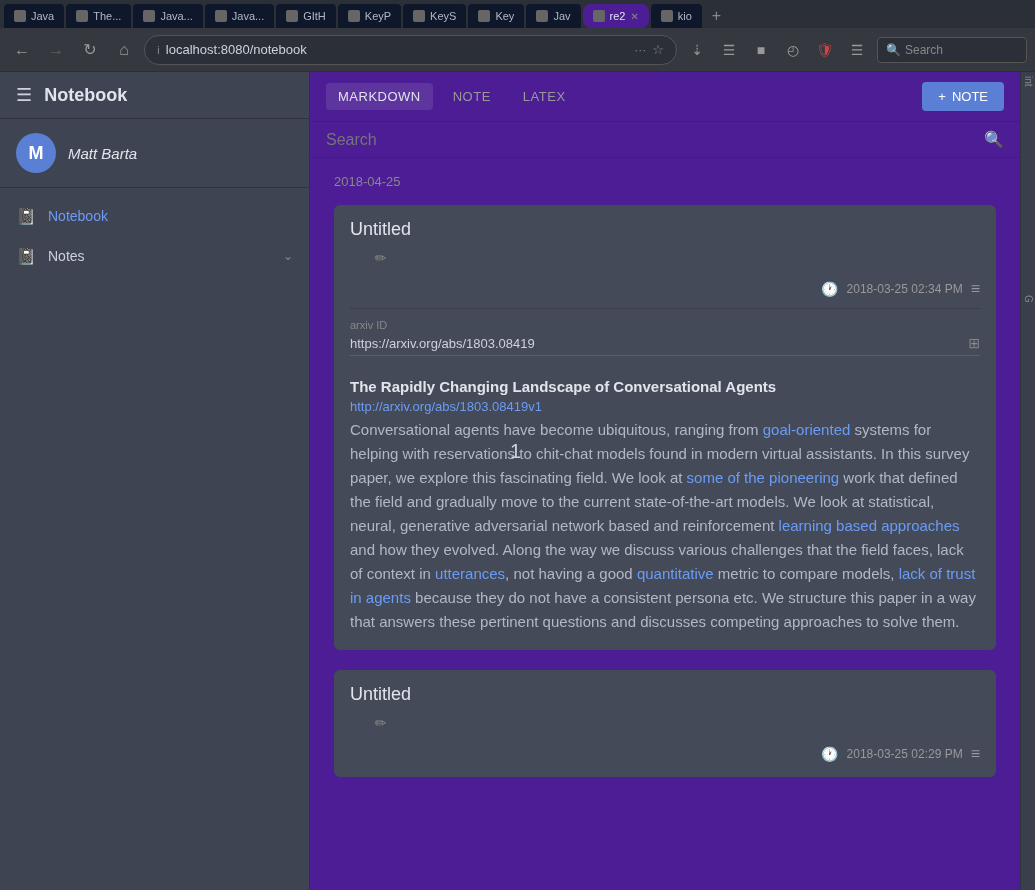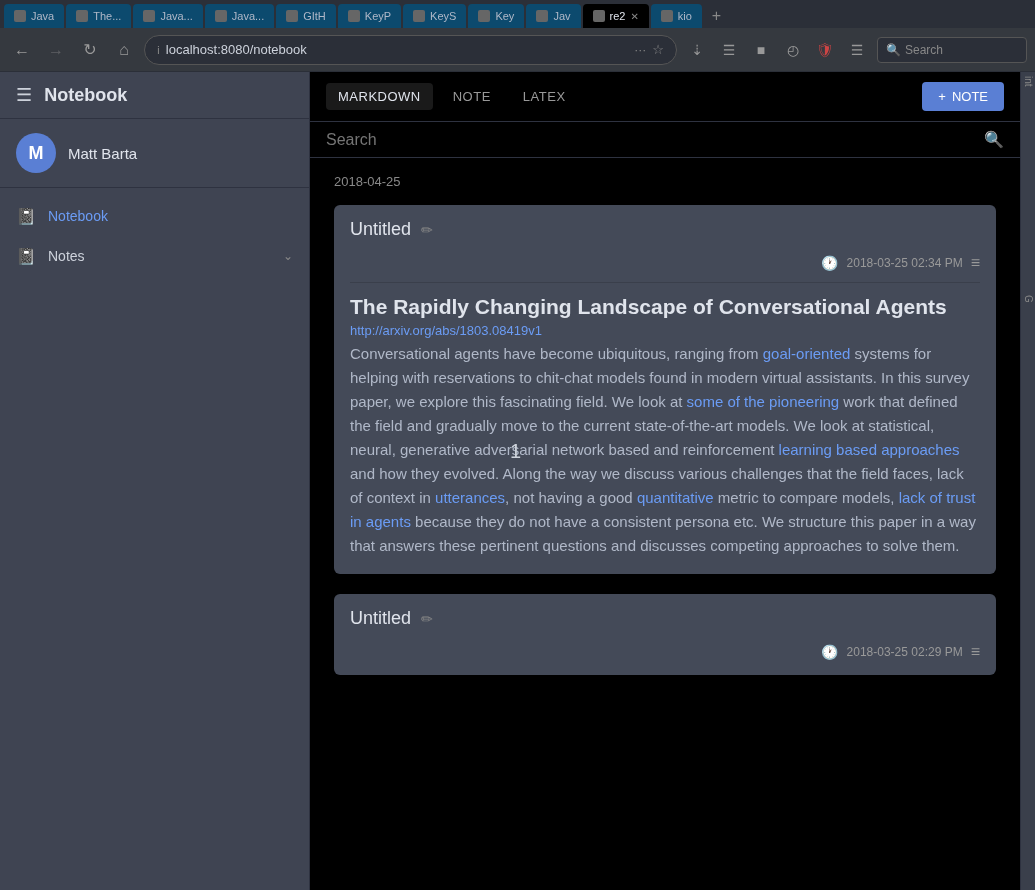--- a/index.html
+++ b/index.html
@@ -16,36 +16,37 @@
     
     .browser-tabs {
       background: #2b2f38;
       height: 28px;
       display: flex;
       align-items: flex-end;
       padding: 0 4px;
       gap: 2px;
     }
     .browser-tab {
-      background: #0c4a6e;
+      background: #0f172a;
       color: #b0b8c8;
       font-size: 11px;
       padding: 4px 10px;
       border-radius: 4px 4px 0 0;
       display: flex;
       align-items: center;
       gap: 5px;
       height: 24px;
       white-space: nowrap;
       max-width: 110px;
       overflow: hidden;
     }
     .browser-tab.active {
-      background: #000000;
+      background: #4c1d95;
       color: #e0e4ec;
+      border-radius: 8px;
     }
     .browser-tab .tab-close {
       font-size: 10px;
       color: #888;
       cursor: pointer;
     }
     .browser-tab .tab-favicon {
       width: 12px;
       height: 12px;
       background: #666;
@@ -214,28 +215,29 @@
       justify-content: center;
       color: white;
       font-size: 18px;
       font-weight: 600;
       flex-shrink: 0;
     }
     .user-name {
       font-size: 15px;
       color: #e0e4ec;
       font-weight: 500;
+      font-style: italic;
     }
 
     
     .main-content {
       flex: 1;
       display: flex;
       flex-direction: column;
-      background: #000000;
+      background: #4c1d95;
       overflow: hidden;
     }
 
     .main-toolbar {
       display: flex;
       align-items: center;
       padding: 10px 16px;
       gap: 8px;
       border-bottom: 1px solid #2e3240;
     }
@@ -308,20 +310,21 @@
     .note-header {
       padding: 14px 16px;
       display: flex;
       align-items: center;
       justify-content: space-between;
     }
     .note-title-area {
       display: flex;
       align-items: center;
       gap: 10px;
+      flex-direction: column;
     }
     .note-title {
       font-size: 18px;
       color: #e0e4ec;
       font-weight: 500;
     }
     .edit-icon {
       color: #888;
       font-size: 14px;
       cursor: pointer;
@@ -372,21 +375,21 @@
     .arxiv-icon {
       color: #888;
       font-size: 14px;
       cursor: pointer;
     }
 
     .note-content {
       padding: 12px 16px 16px;
     }
     .paper-title {
-      font-size: 21px;
+      font-size: 15px;
       font-weight: 600;
       color: #e0e4ec;
       margin-bottom: 4px;
     }
     .paper-link {
       color: #6b9cf5;
       font-size: 13px;
       display: block;
       margin-bottom: 4px;
       text-decoration: none;
@@ -553,20 +556,27 @@
         <div style="display:flex; align-items:center; justify-content:flex-end; padding: 0 16px 10px;">
           <div class="note-meta">
             <span class="clock-icon">🕐</span>
             <span>2018-03-25 02:34 PM</span>
             <button class="note-menu-btn">≡</button>
           </div>
         </div>
 
         <hr class="note-divider">
 
+        <div class="note-arxiv-section">
+          <div class="arxiv-label">arxiv ID</div>
+          <div class="arxiv-input-row">
+            <span class="arxiv-url">https://arxiv.org/abs/1803.08419</span>
+            <span class="arxiv-icon">⊞</span>
+          </div>
+        </div>
 
         <div class="note-content">
           <div class="paper-title">The Rapidly Changing Landscape of Conversational Agents</div>
           <a class="paper-link">http://arxiv.org/abs/1803.08419v1</a>
           <div class="paper-abstract">
             <span>Conversational agents have become ubiquitous, ranging from </span><span class="highlight-link">goal-oriented</span><span> systems for helping with reservations to chit-chat models found in modern virtual assistants. In this survey paper, we explore this fascinating field. We look at </span><span class="highlight-link">some of the pioneering</span><span> work that defined the field and gradually move to the current state-of-the-art models. We look at statistical, neural, generative adversarial network based and reinforcement </span><span class="highlight-link">learning based approaches</span><span> and how they evolved. Along the way we discuss various challenges that the field faces, lack of context in </span><span class="highlight-link">utterances</span><span>, not having a good </span><span class="highlight-link">quantitative</span><span> metric to compare models, </span><span class="highlight-link">lack of trust in agents</span><span> because they do not have a consistent persona etc. We structure this paper in a way that answers these pertinent questions and discusses competing approaches to solve them.</span>
           </div>
         </div>
       </div>
 

